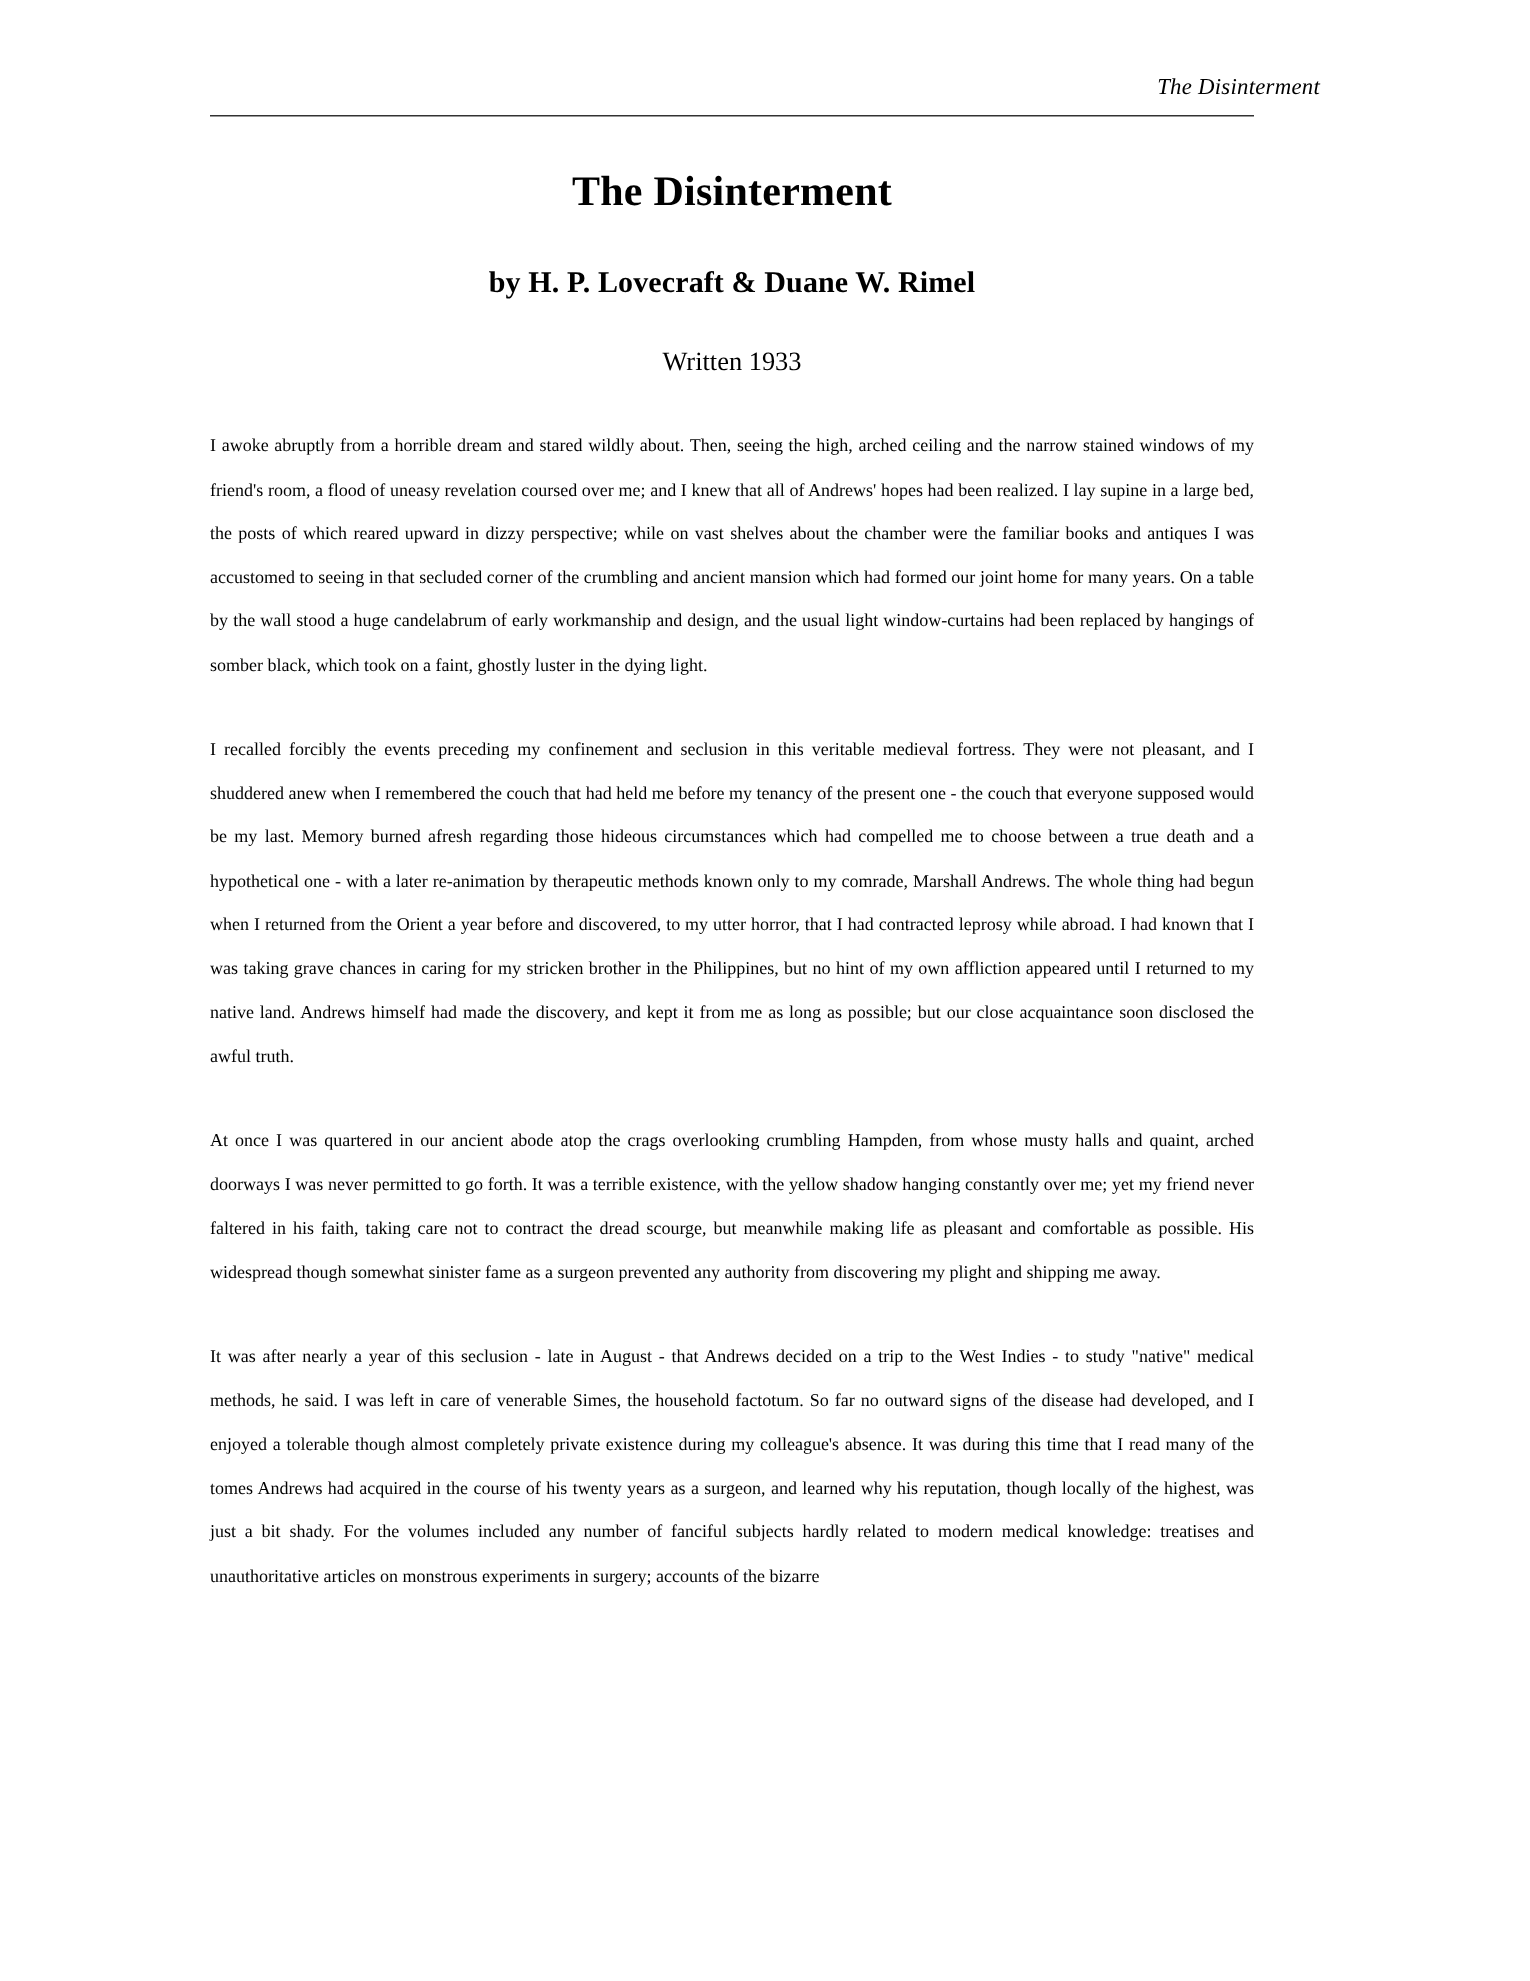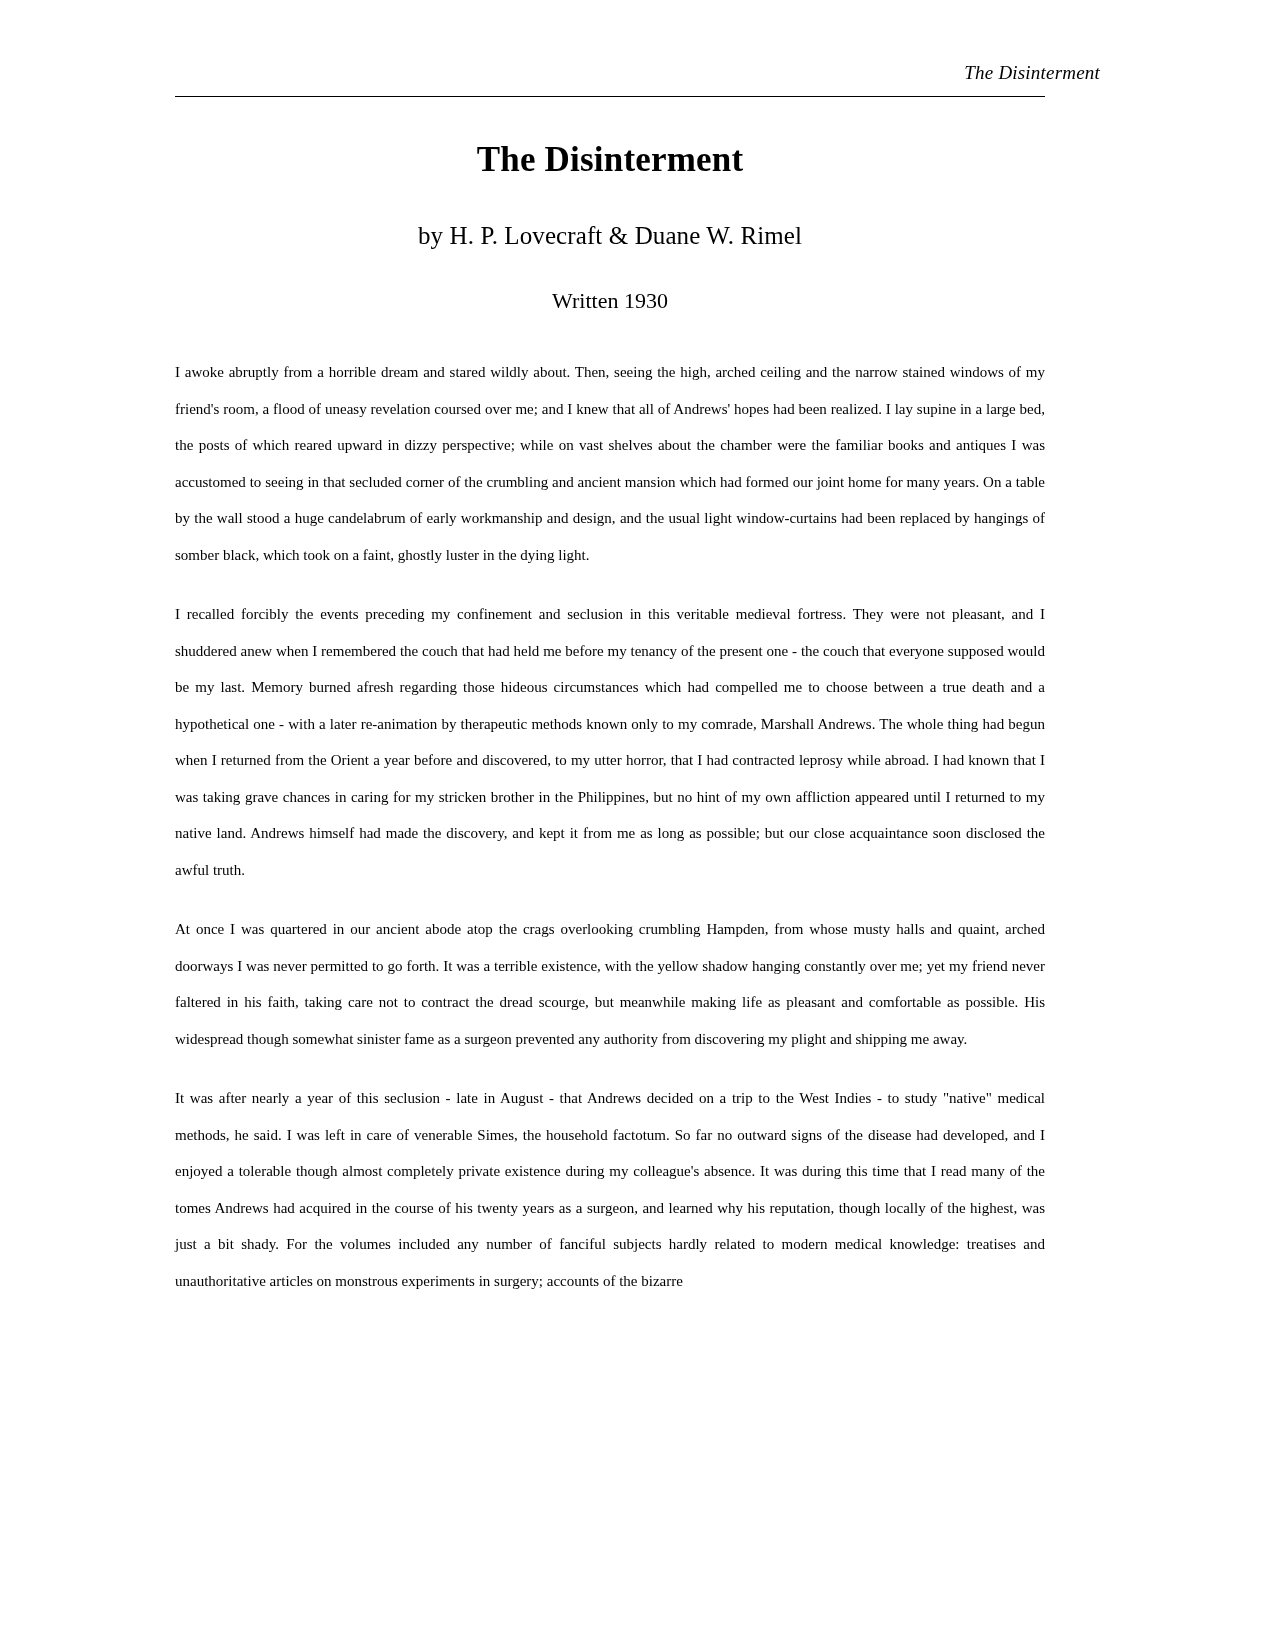--- a/index.html
+++ b/index.html
@@ -48,21 +48,21 @@
   h1.doc-title {
     font-size: 35px;
     font-weight: bold;
     text-align: center;
     margin: 0 0 0 0;
     padding-top: 10px;
     letter-spacing: 0.2px;
   }
   h2.doc-author {
     font-size: 25px;
-    font-weight: normal;
+    font-weight: bold;
     text-align: center;
     margin: 42px 0 0 0;
     letter-spacing: 0.1px;
   }
   .doc-written {
     font-size: 22px;
     text-align: center;
     margin: 38px 0 0 0;
   }
   p.body-par {
@@ -71,39 +71,39 @@
     text-align: justify;
     text-justify: inter-word;
     margin: 0;
     padding: 0;
     hyphens: none;
   }
   p.body-par.first {
     margin-top: 40px;
   }
   p.body-par + p.body-par {
-    margin-top: 23px;
+    margin-top: 34px;
   }
 </style>
 </head>
 <body>
 
 <div class="page">
 
   <div class="running-head">The Disinterment</div>
 
   <div class="head-rule"></div>
 
   <div class="content">
 
     <h1 class="doc-title">The Disinterment</h1>
 
     <h2 class="doc-author">by H. P. Lovecraft &amp; Duane W. Rimel</h2>
 
-    <div class="doc-written">Written 1930</div>
+    <div class="doc-written">Written 1933</div>
 
     <p class="body-par first">I awoke abruptly from a horrible dream and stared wildly about. Then, seeing the high, arched ceiling and the narrow stained windows of my friend's room, a flood of uneasy revelation coursed over me; and I knew that all of Andrews' hopes had been realized. I lay supine in a large bed, the posts of which reared upward in dizzy perspective; while on vast shelves about the chamber were the familiar books and antiques I was accustomed to seeing in that secluded corner of the crumbling and ancient mansion which had formed our joint home for many years. On a table by the wall stood a huge candelabrum of early workmanship and design, and the usual light window-curtains had been replaced by hangings of somber black, which took on a faint, ghostly luster in the dying light.</p>
 
     <p class="body-par">I recalled forcibly the events preceding my confinement and seclusion in this veritable medieval fortress. They were not pleasant, and I shuddered anew when I remembered the couch that had held me before my tenancy of the present one - the couch that everyone supposed would be my last. Memory burned afresh regarding those hideous circumstances which had compelled me to choose between a true death and a hypothetical one - with a later re-animation by therapeutic methods known only to my comrade, Marshall Andrews. The whole thing had begun when I returned from the Orient a year before and discovered, to my utter horror, that I had contracted leprosy while abroad. I had known that I was taking grave chances in caring for my stricken brother in the Philippines, but no hint of my own affliction appeared until I returned to my native land. Andrews himself had made the discovery, and kept it from me as long as possible; but our close acquaintance soon disclosed the awful truth.</p>
 
     <p class="body-par">At once I was quartered in our ancient abode atop the crags overlooking crumbling Hampden, from whose musty halls and quaint, arched doorways I was never permitted to go forth. It was a terrible existence, with the yellow shadow hanging constantly over me; yet my friend never faltered in his faith, taking care not to contract the dread scourge, but meanwhile making life as pleasant and comfortable as possible. His widespread though somewhat sinister fame as a surgeon prevented any authority from discovering my plight and shipping me away.</p>
 
     <p class="body-par">It was after nearly a year of this seclusion - late in August - that Andrews decided on a trip to the West Indies - to study "native" medical methods, he said. I was left in care of venerable Simes, the household factotum. So far no outward signs of the disease had developed, and I enjoyed a tolerable though almost completely private existence during my colleague's absence. It was during this time that I read many of the tomes Andrews had acquired in the course of his twenty years as a surgeon, and learned why his reputation, though locally of the highest, was just a bit shady. For the volumes included any number of fanciful subjects hardly related to modern medical knowledge: treatises and unauthoritative articles on monstrous experiments in surgery; accounts of the bizarre</p>
 
   </div>

